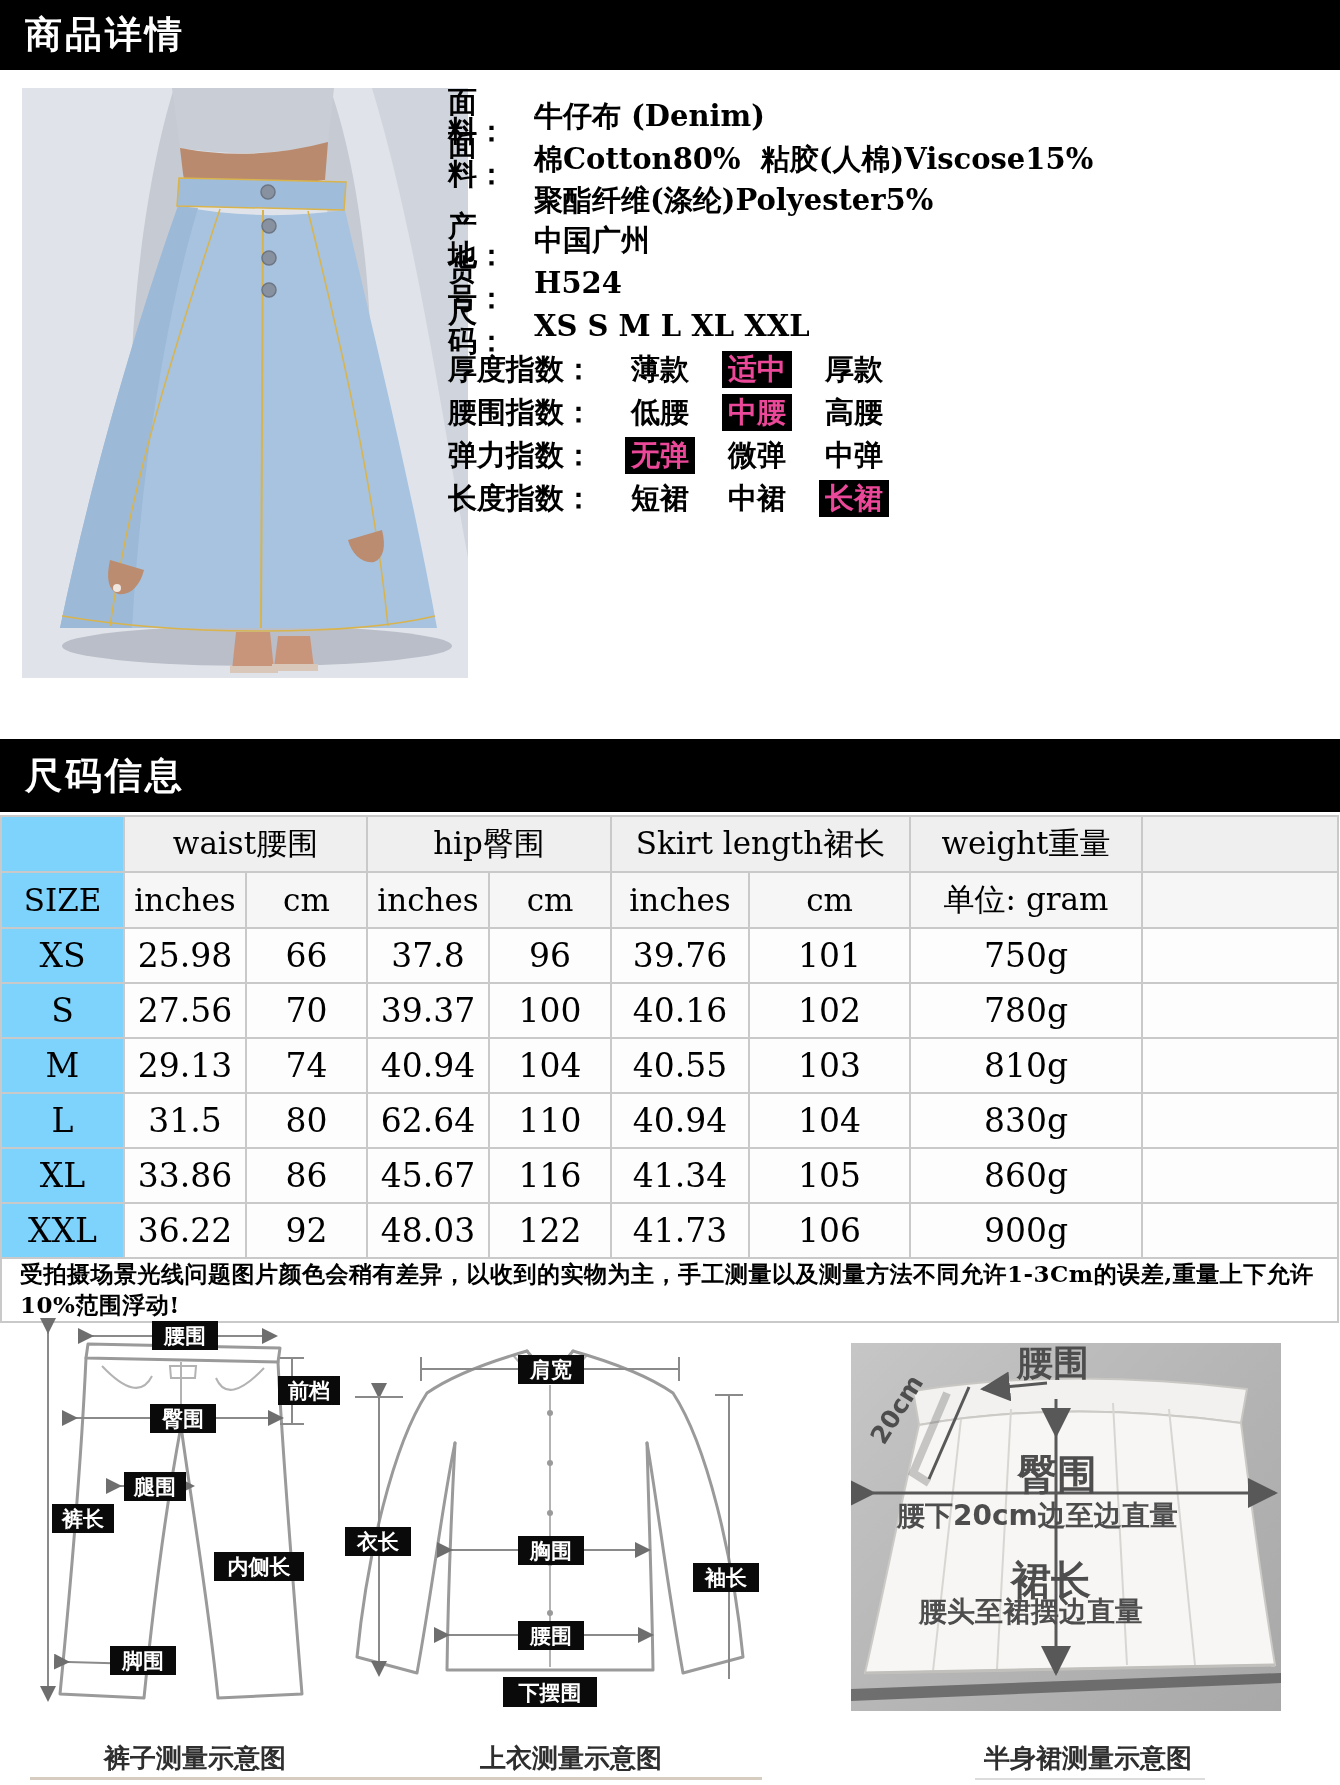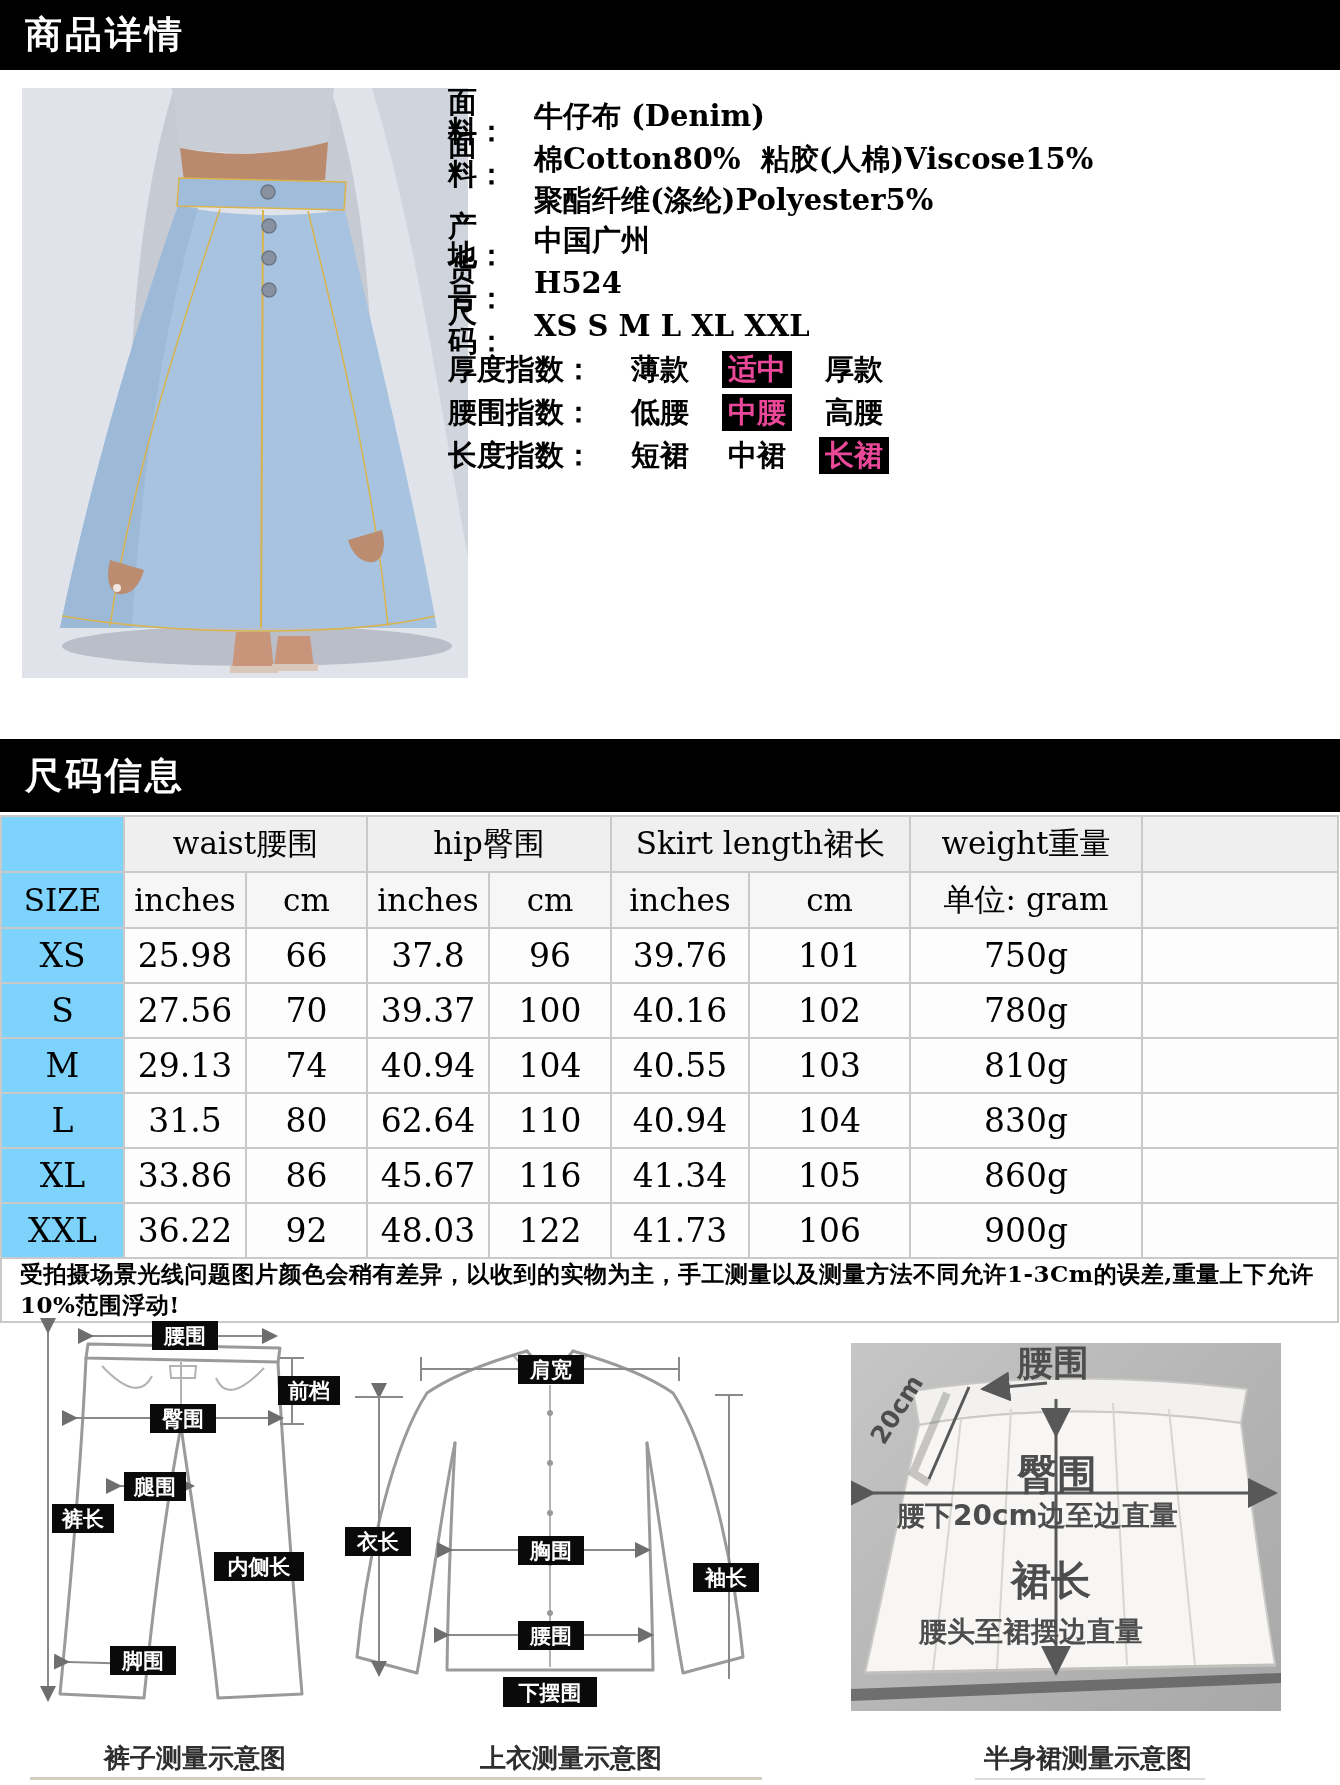--- a/index.html
+++ b/index.html
@@ -121,20 +121,26 @@
     <span class="attr-label wide">厚度指数：</span>
     <span class="opt-slot"><span class="opt">薄款</span></span>
     <span class="opt-slot"><span class="opt sel">适中</span></span>
     <span class="opt-slot"><span class="opt">厚款</span></span>
   </div>
   <div class="attr-row">
     <span class="attr-label wide">腰围指数：</span>
     <span class="opt-slot"><span class="opt">低腰</span></span>
     <span class="opt-slot"><span class="opt sel">中腰</span></span>
     <span class="opt-slot"><span class="opt">高腰</span></span>
+  </div>
+  <div class="attr-row">
+    <span class="attr-label wide">弹力指数：</span>
+    <span class="opt-slot"><span class="opt sel">无弹</span></span>
+    <span class="opt-slot"><span class="opt">微弹</span></span>
+    <span class="opt-slot"><span class="opt">中弹</span></span>
   </div>
   <div class="attr-row">
     <span class="attr-label wide">长度指数：</span>
     <span class="opt-slot"><span class="opt">短裙</span></span>
     <span class="opt-slot"><span class="opt">中裙</span></span>
     <span class="opt-slot"><span class="opt sel">长裙</span></span>
   </div>
 </div>
 
 <div class="abs section-bar" id="bar-size">
@@ -366,18 +372,18 @@
     <line x1="205" y1="92" x2="205" y2="330" stroke="#585858" stroke-width="3" marker-start="url(#ahd)" marker-end="url(#ahd)"></line>
     <line x1="205" y1="56" x2="205" y2="92" stroke="#585858" stroke-width="3"></line>
 
     <line x1="22" y1="150" x2="424" y2="150" stroke="#585858" stroke-width="3" marker-start="url(#ahd)" marker-end="url(#ahd)"></line>
   </svg>
   <div class="skirt-label" style="left:166px;top:-4px;font-size:36px;">腰围</div>
   <div class="skirt-label" style="left:8px;top:52px;font-size:25px;transform:rotate(-58deg);">20cm</div>
   <div class="skirt-label" style="left:166px;top:104px;font-size:40px;">臀围</div>
   <div class="skirt-label" style="left:46px;top:154px;font-size:28px;">腰下20cm边至边直量</div>
   <div class="skirt-label" style="left:160px;top:198px;font-size:40px;margin-top:12px;">裙长</div>
-  <div class="skirt-label" style="left:68px;top:250px;font-size:28px;margin-top:20px;">腰头至裙摆边直量</div>
+  <div class="skirt-label" style="left:68px;top:250px;font-size:28px;">腰头至裙摆边直量</div>
 </div>
 <div class="abs diag-caption" style="left:923px;">半身裙测量示意图</div>
 
 <div class="abs" id="hairline-left"></div>
 <div class="abs" id="hairline-right"></div>
 
 </body></html>

